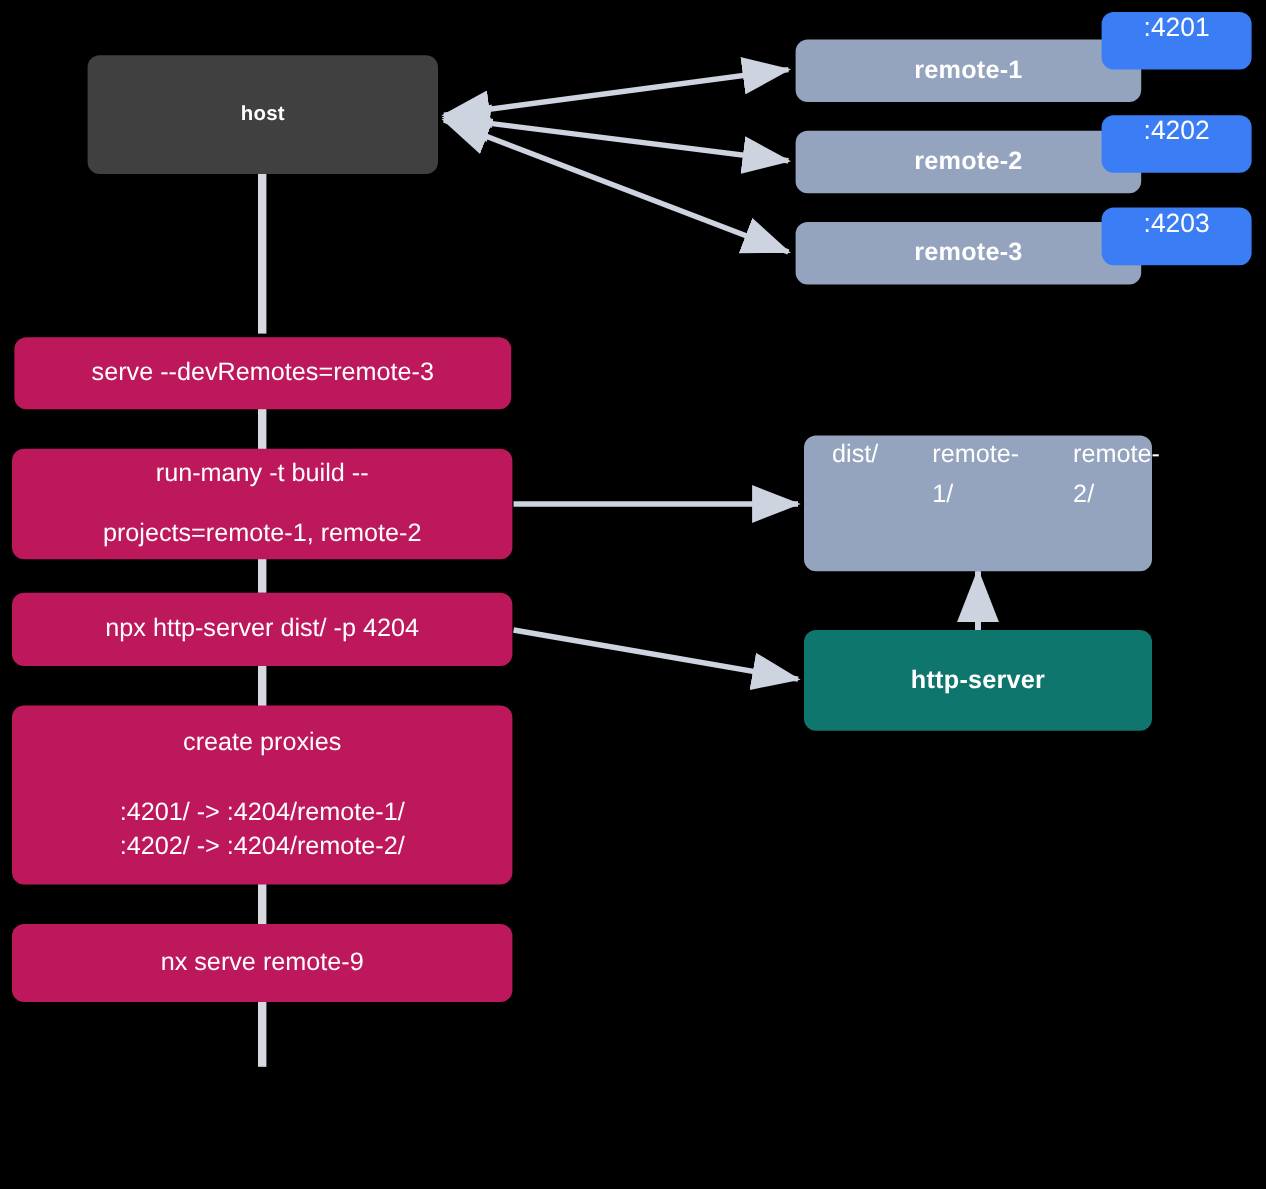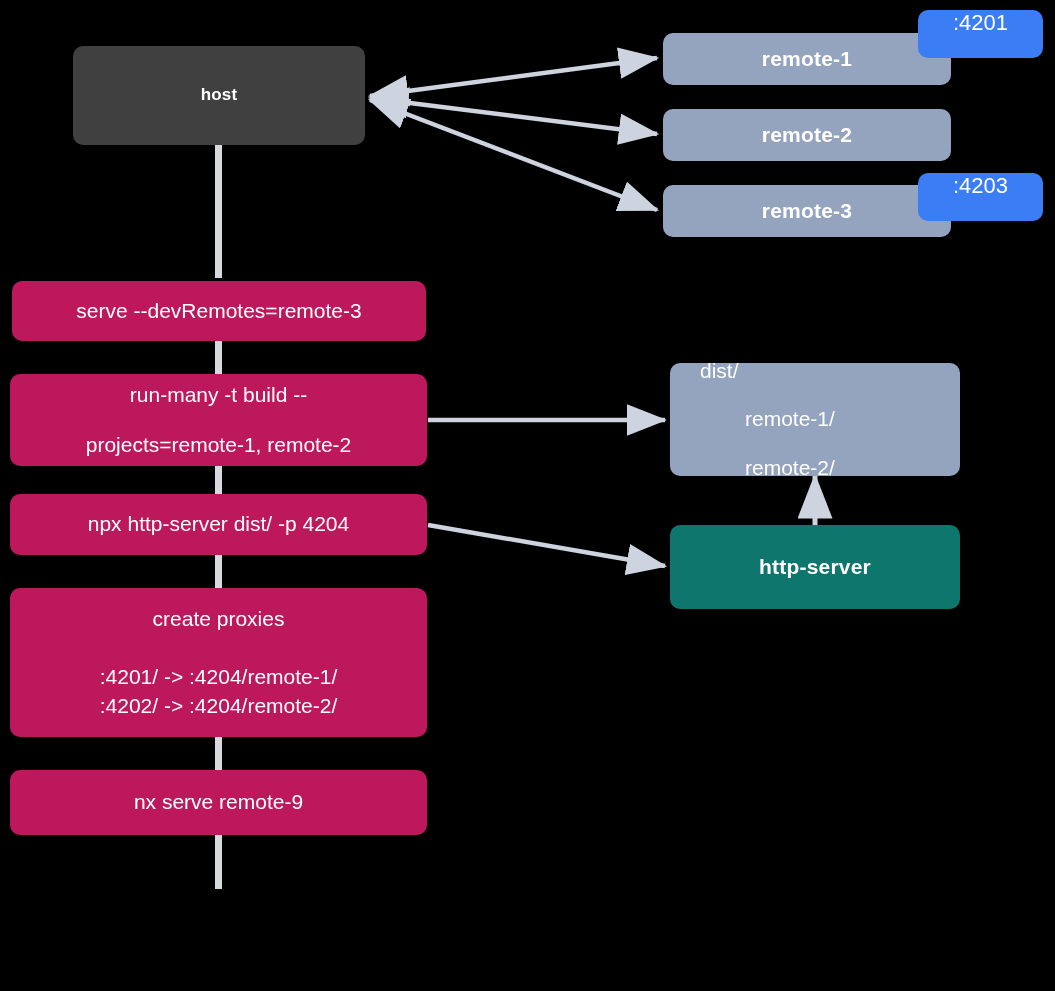--- a/index.html
+++ b/index.html
@@ -73,27 +73,26 @@
   }
   .dist-node {
     position: absolute;
     box-sizing: border-box;
     background: #94a3be;
     border-radius: 10px;
     color: #ffffff;
     font-size: 21px;
     font-weight: normal;
     display: flex;
-    flex-direction: column;
+    flex-direction: row;
     justify-content: center;
     align-items: flex-start;
     padding-left: 30px;
     line-height: 1.55;
     z-index: 3;
-    gap: 16px;
   }
   .dist-node .indent {
     padding-left: 45px;
   }
   .cmd-title {
     display: block;
   }
   .cmd-sub {
     display: block;
     margin-top: 30px;
@@ -157,20 +156,23 @@
   <div class="node remote-node" style="left:663px; top:33px; width:288px; height:52px;">
     <span>remote-1</span>
   </div>
   <div class="badge" style="left:918px; top:10px; width:125px; height:48px;">
     <span>:4201</span>
   </div>
 
   <div class="node remote-node" style="left:663px; top:109px; width:288px; height:52px;">
     <span>remote-2</span>
   </div>
+  <div class="badge" style="left:918px; top:96px; width:125px; height:48px;">
+    <span>:4202</span>
+  </div>
 
   <div class="node remote-node" style="left:663px; top:185px; width:288px; height:52px;">
     <span>remote-3</span>
   </div>
   <div class="badge" style="left:918px; top:173px; width:125px; height:48px;">
     <span>:4203</span>
   </div>
 
   <div class="node cmd-node" style="left:12px; top:281px; width:414px; height:60px;">
     <span>serve --devRemotes=remote-3</span>

